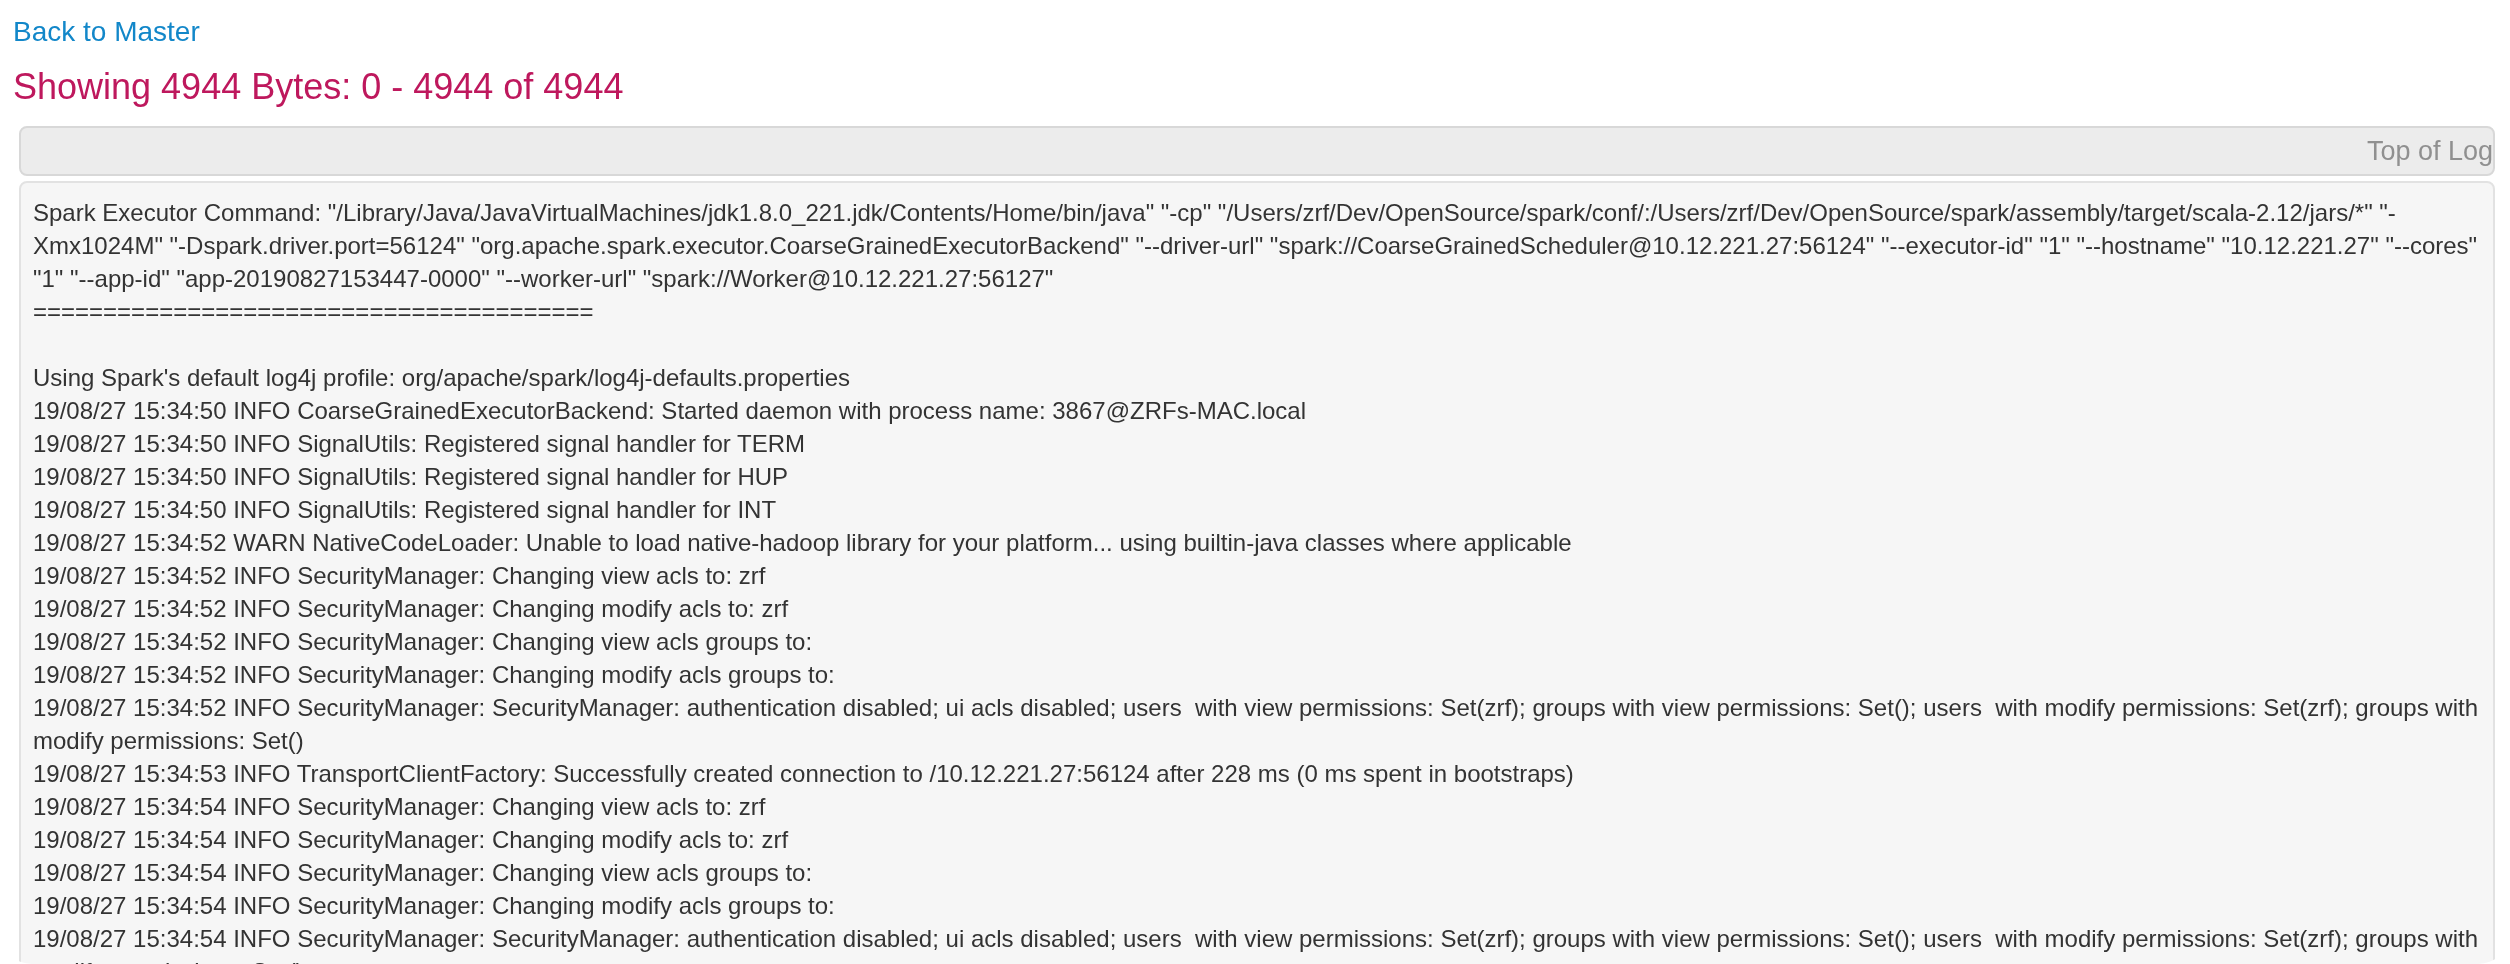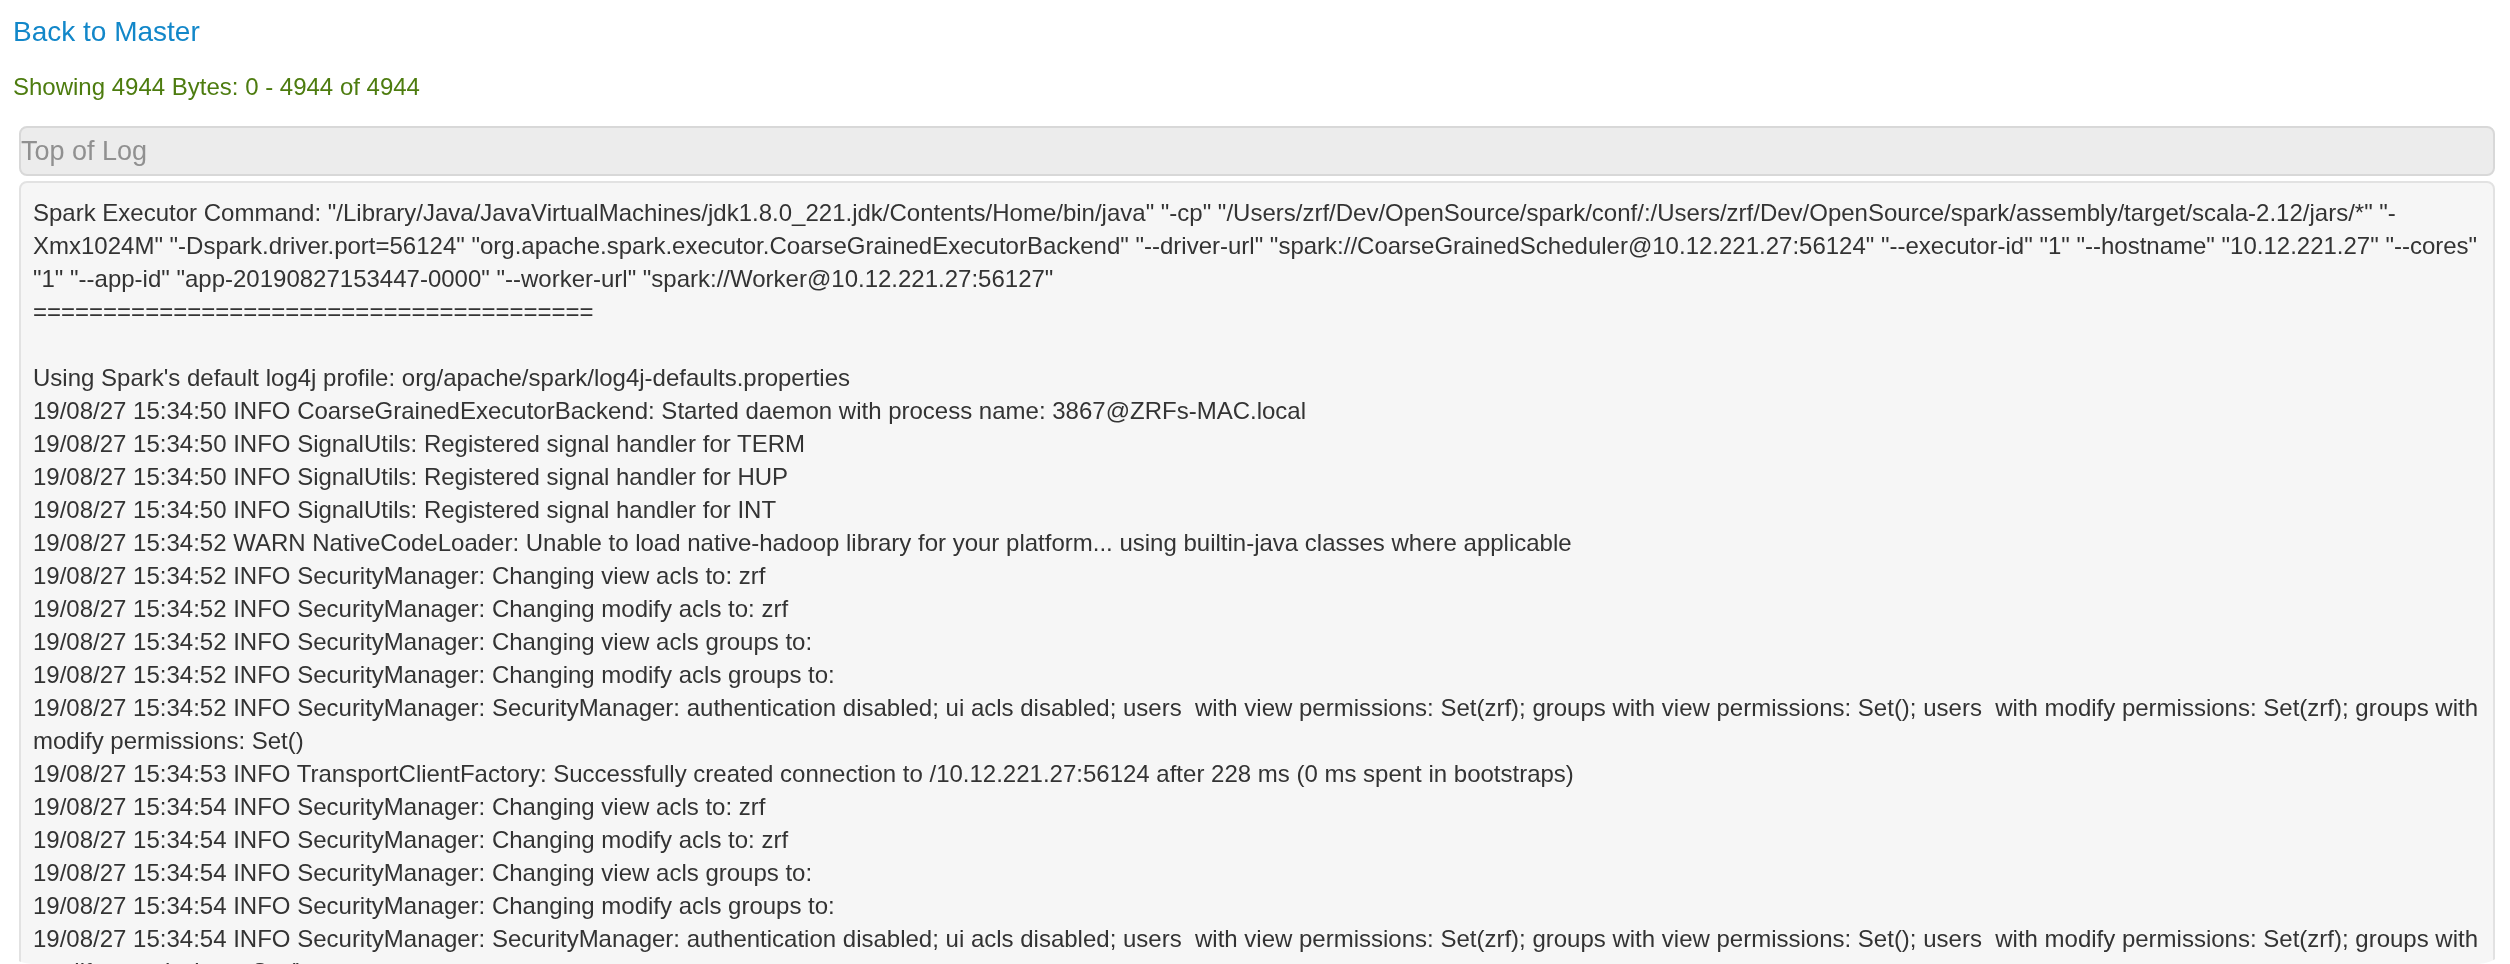--- a/index.html
+++ b/index.html
@@ -20,31 +20,31 @@
     display: inline-block;
     margin: 15px 0 0 13px;
     font-size: 28px;
     line-height: 33px;
     color: #1287c9;
     text-decoration: none;
     cursor: pointer;
   }
   .byte-range {
     margin: 22px 16px 0 13px;
-    font-size: 24px;
+    font-size: 36px;
     line-height: 33px;
-    color: #4d7c0f;
+    color: #be185d;
   }
   .top-alert {
     margin: 23px 15px 0 19px;
     height: 50px;
     background: #ececec;
     border: 2px solid #d8d8d8;
     border-radius: 8px;
-    text-align: left;
+    text-align: right;
     font-size: 27px;
     line-height: 46px;
     color: #909090;
   }
   .log-pre {
     margin: 5px 15px 0 19px;
     min-height: 820px;
     background: #f6f6f6;
     border: 2px solid #e2e2e2;
     border-radius: 8px;

